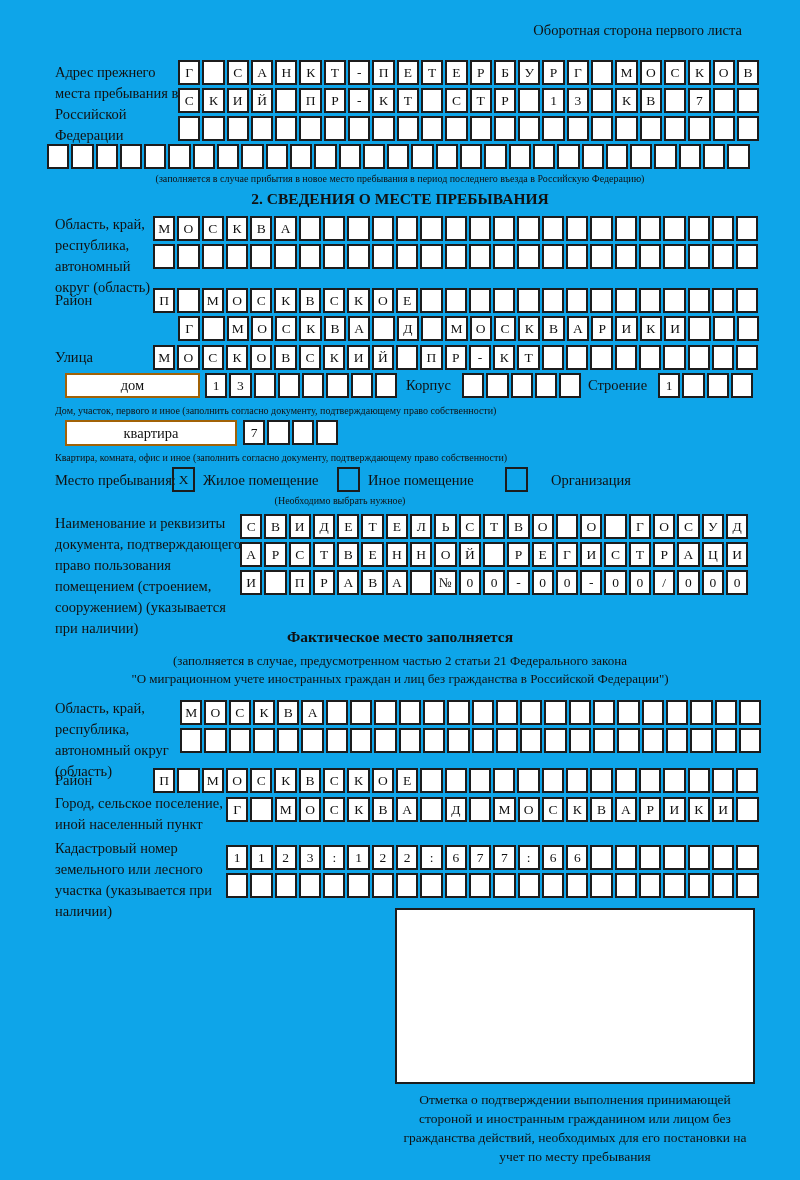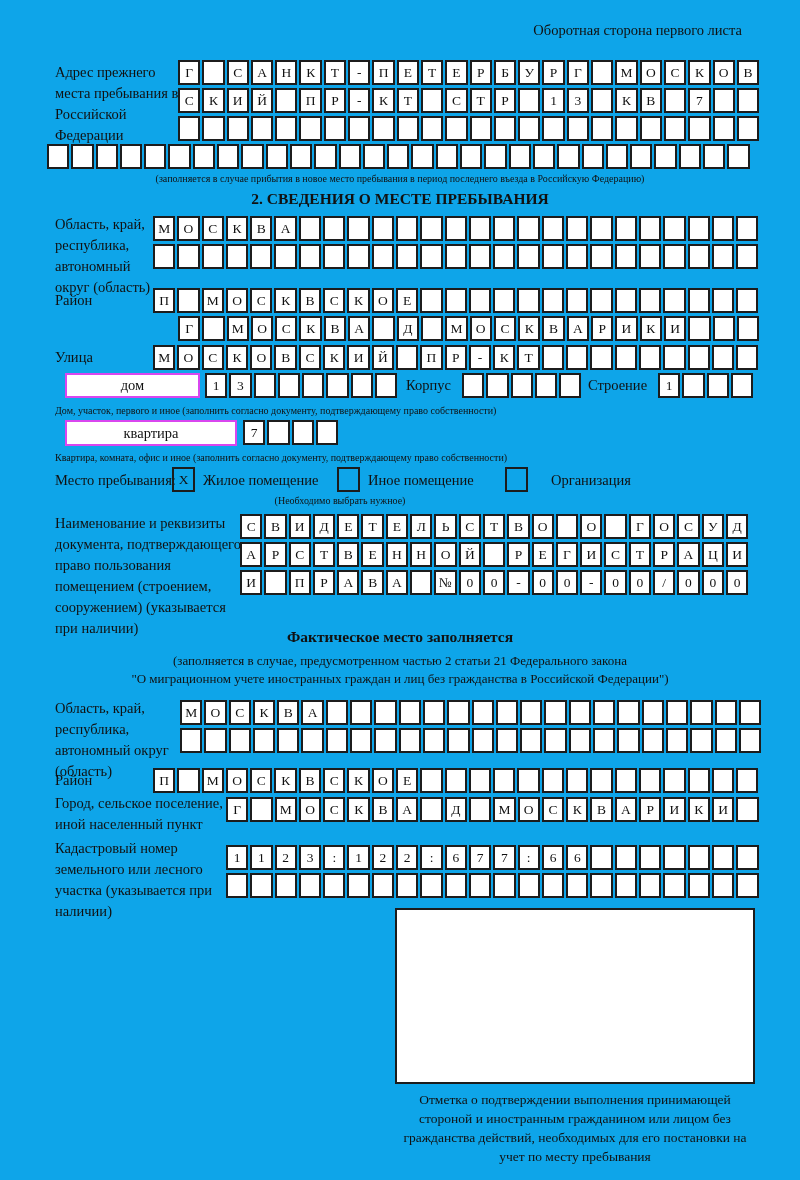--- a/index.html
+++ b/index.html
@@ -7,21 +7,21 @@
         font-family:"Liberation Serif", serif;color:#111;overflow:hidden;}
   .abs{position:absolute;}
   .lbl{font-size:14.5px;line-height:21px;}
   .cap{font-size:10px;line-height:16px;}
   .hd{font-size:15.5px;font-weight:bold;text-align:center;width:100%;}
   .center{text-align:center;}
   .cellrow{display:flex;}
   .cell{flex:none;width:22.3px;height:25px;margin-right:2px;border:2px solid #1c1c1c;
         box-sizing:border-box;display:flex;align-items:center;justify-content:center;
         font-size:13.5px;background:#fff;}
-  .wbox{border:2px solid #d946ef;box-sizing:border-box;display:flex;
+  .wbox{border:2px solid #a16207;box-sizing:border-box;display:flex;
         align-items:center;justify-content:center;font-size:14.5px;background:#fff;}
   .cb{width:23px;height:25px;border:2px solid #1c1c1c;box-sizing:border-box;
       display:flex;align-items:center;justify-content:center;font-size:13.5px;}
   .bigbox{border:2px solid #1c1c1c;box-sizing:border-box;background:#fff;}
 </style>
 </head>
 <body>
 
 <div id="page">
 

